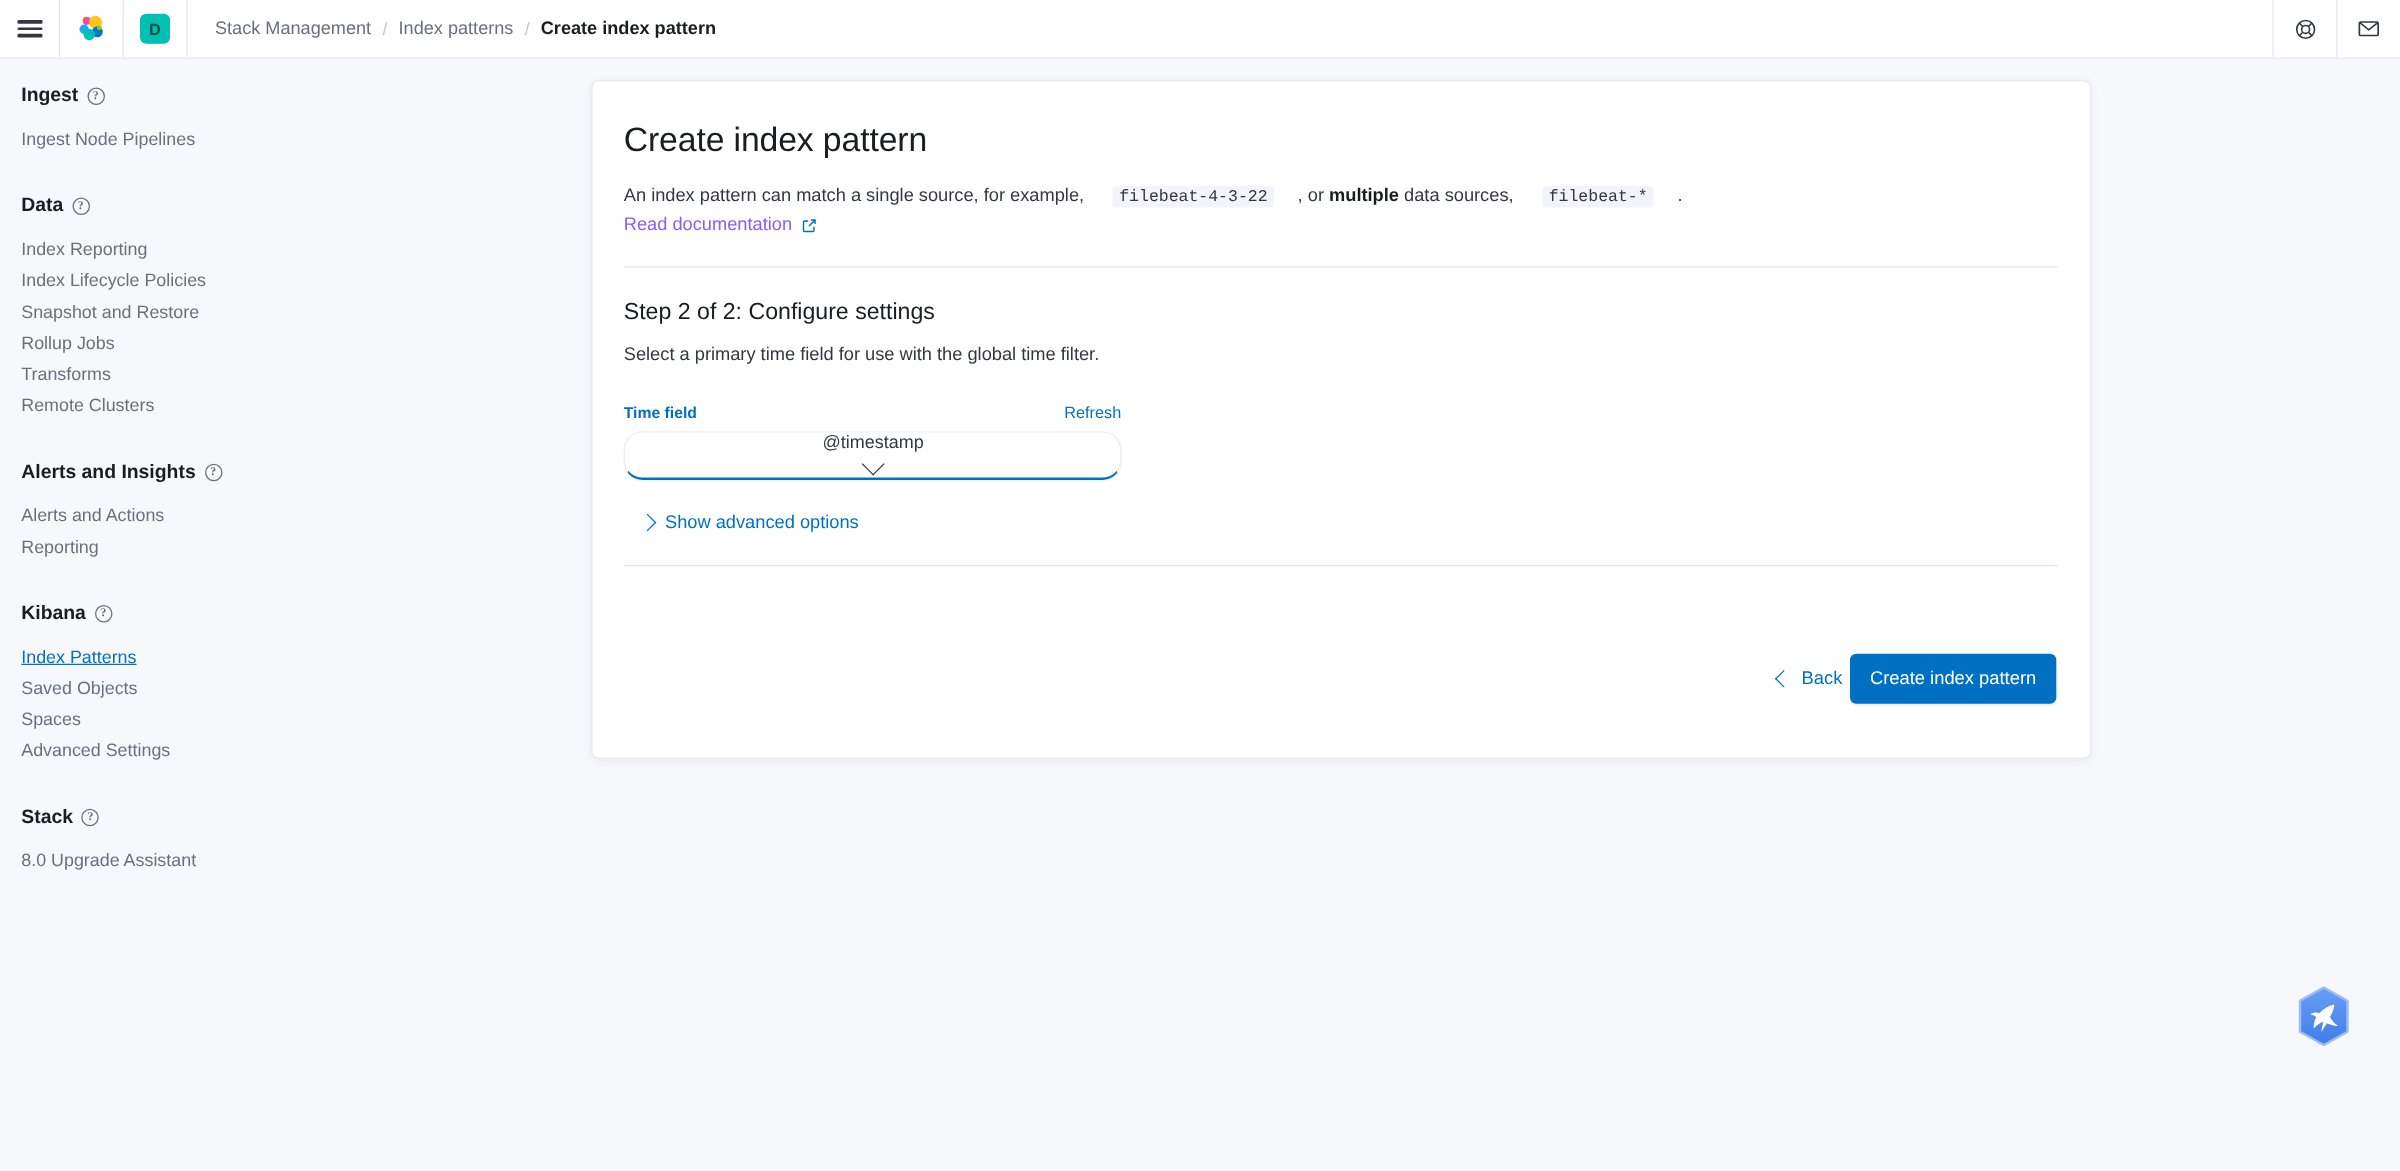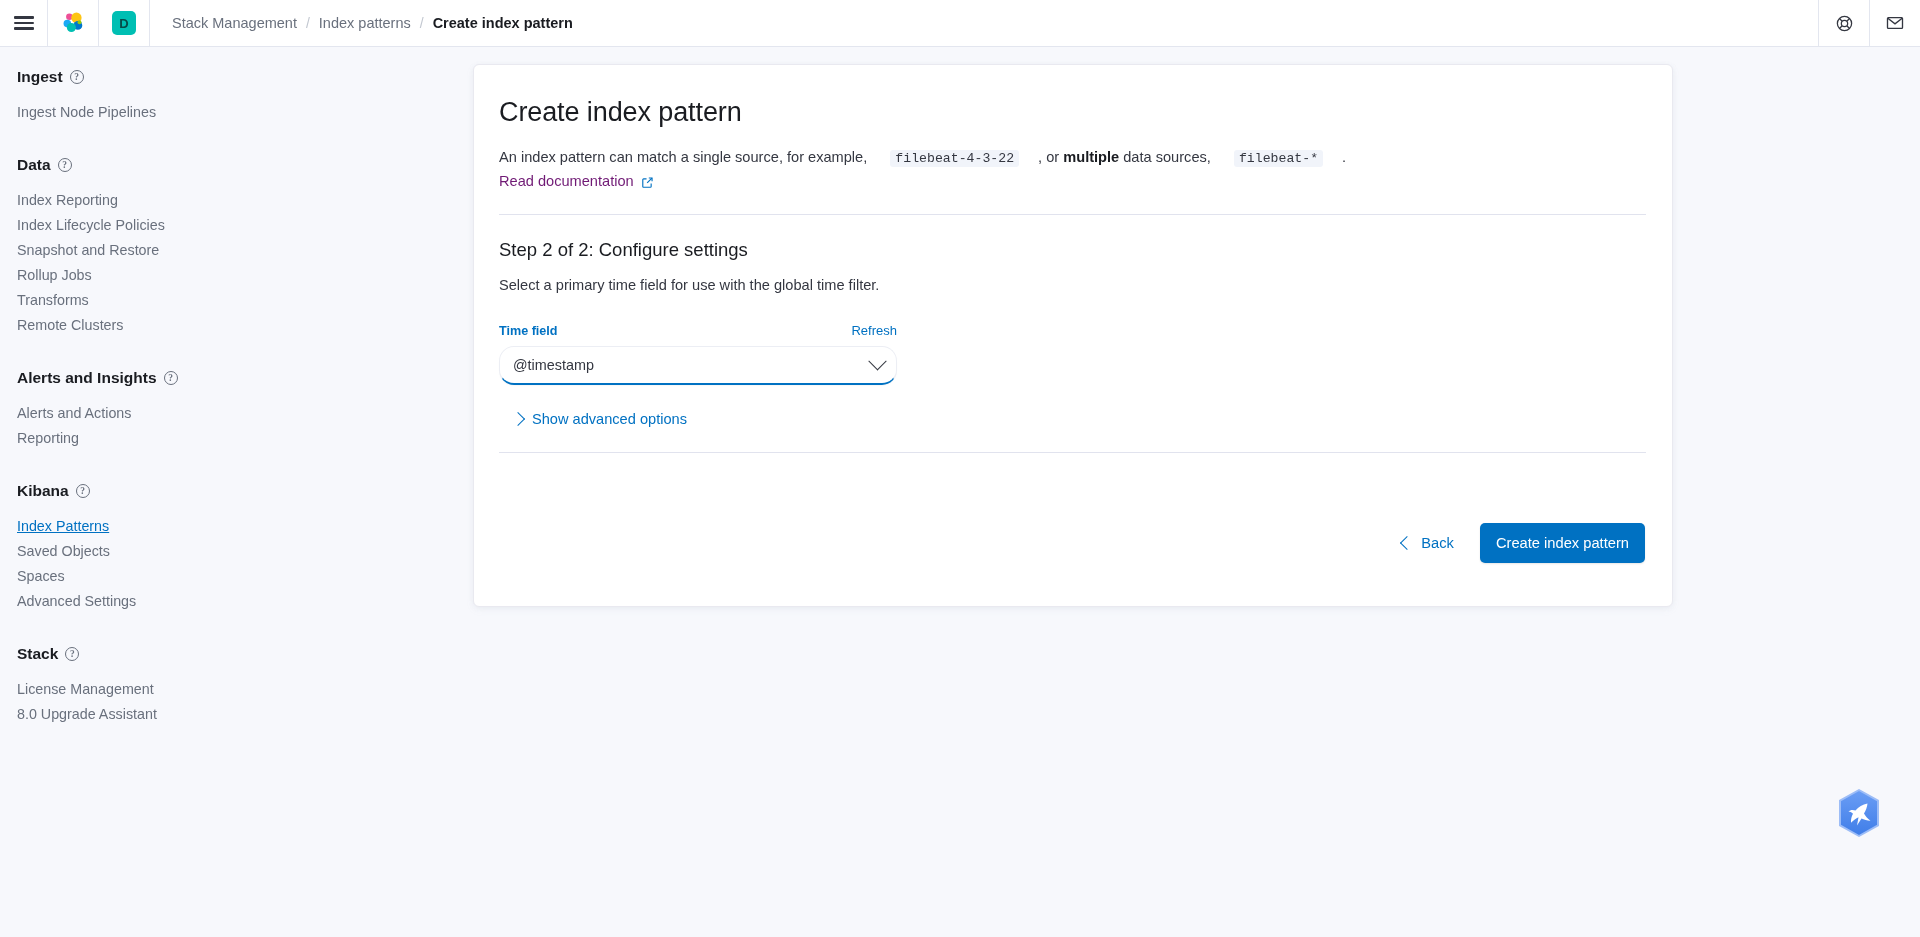--- a/index.html
+++ b/index.html
@@ -179,23 +179,23 @@
     color: #343741;
     font-size: 13.2px;
     padding: 1px 5px;
     border-radius: 3px;
     margin: 0 19px;
     white-space: nowrap;
   }
   .bold-word { font-weight: 700; color: #1a1c21; }
   #doc-link {
     display: inline-flex;
-    align-items: flex-end;
+    align-items: center;
     gap: 7px;
-    color: #701a75;
+    color: #8b5cf6;
     font-size: 14.6px;
     text-decoration: none;
     margin-top: 3px;
     cursor: pointer;
   }
   .panel-rule {
     height: 1px;
     background: #e1e3ee;
     border: 0;
     margin: 24px 0 0 0;
@@ -243,20 +243,21 @@
     background: #ffffff;
     border: 1px solid #eceef4;
     border-bottom: 2px solid #0071c2;
     border-radius: 15px;
     display: flex;
     align-items: center;
     justify-content: space-between;
     padding: 0 12px 0 13px;
     cursor: pointer;
     box-shadow: 0 1px 1px rgba(152,162,179,.08);
+    flex-direction: column;
   }
   #timefield-value {
     font-size: 14.4px;
     color: #343741;
   }
   .chevron-down {
     width: 12px; height: 12px;
     border-right: 1.7px solid #343741;
     border-bottom: 1.7px solid #343741;
     transform: rotate(45deg) translate(-3px,-3px);
@@ -279,21 +280,20 @@
   #advanced-label {
     font-size: 14.6px;
     color: #0071c2;
   }
   #footer-actions {
     position: absolute;
     right: 27px;
     bottom: 43px;
     display: flex;
     align-items: center;
-    gap: 20px;
   }
   #back-button {
     display: inline-flex;
     align-items: center;
     gap: 9px;
     background: none;
     border: 0;
     color: #0071c2;
     font-size: 14.7px;
     font-family: "Liberation Sans", sans-serif;
@@ -441,21 +441,20 @@
     <a class="nav-item" href="#">Spaces</a>
     <a class="nav-item" href="#">Advanced Settings</a>
   </div>
   <div class="nav-spacer"></div>
 
   <div class="nav-group">
     <div class="nav-group-header">
       <span>Stack</span>
       <span class="q-icon">?</span>
     </div>
-    <a class="nav-item" href="#">License Management</a>
     <a class="nav-item" href="#">8.0 Upgrade Assistant</a>
   </div>
 </aside>
 
 <section id="main-panel">
 
   <h1 id="panel-title">Create index pattern</h1>
 
   <p id="panel-desc">
     <span>An index pattern can match a single source, for example,</span>

